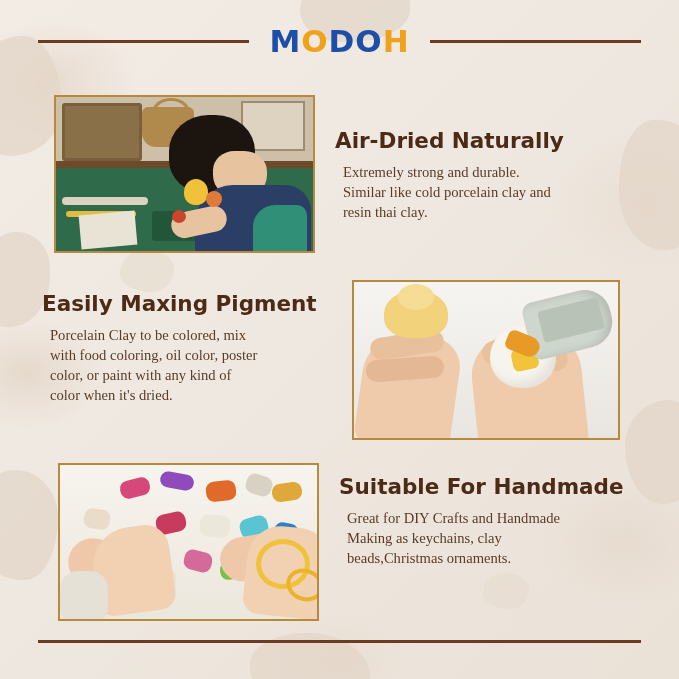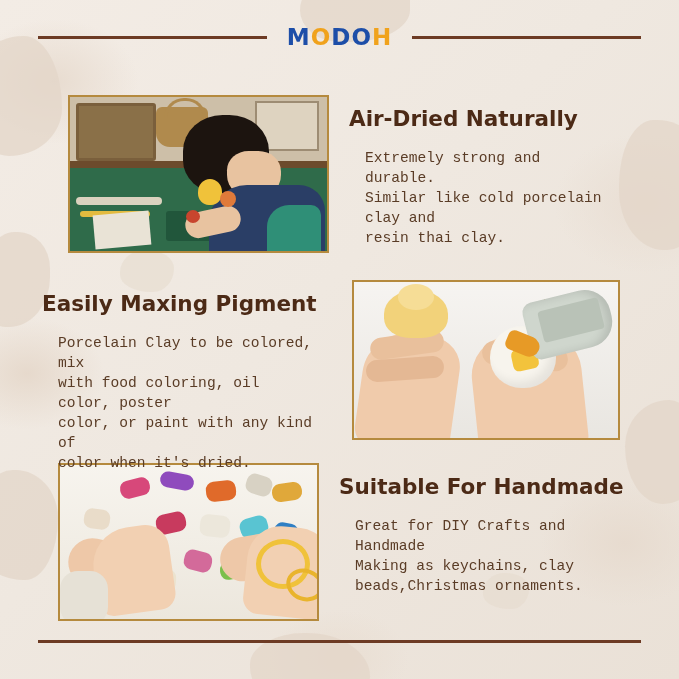--- a/index.html
+++ b/index.html
@@ -58,21 +58,21 @@
   }
   .rule {
     flex: 1 1 auto;
     height: 3px;
     background: #6d3b24;
   }
   .brand {
     flex: 0 0 auto;
     font-family: "DejaVu Sans", sans-serif;
     font-weight: 700;
-    font-size: 23px;
+    font-size: 31px;
     letter-spacing: 1px;
     white-space: nowrap;
     line-height: 1;
     padding: 0 6px;
   }
   .brand .l1 { color: #1d4ea8; }
   .brand .l2 { color: #f0a21c; }
   .brand .l3 { color: #1d4ea8; }
   .brand .l4 { color: #1d4ea8; }
   .brand .l5 { color: #f0a21c; }
@@ -85,21 +85,21 @@
     height: 3px;
     background: #6d3b24;
   }
 
   
   .section {
     position: absolute;
     display: flex;
     align-items: flex-start;
   }
-  .sec1 { left: 68px; top: 95px;  width: 566px; }
+  .sec1 { left: 54px; top: 95px;  width: 566px; align-items: center; }
   .sec2 { left: 42px; top: 280px; width: 578px; }
   .sec3 { left: 58px; top: 463px; width: 566px; }
 
   .photo {
     position: relative;
     flex: 0 0 auto;
     width: 261px;
     height: 158px;
     border: 2px solid #b58a3e;
     box-sizing: border-box;
@@ -117,25 +117,25 @@
 
   .title {
     font-family: "DejaVu Sans", sans-serif;
     font-weight: 700;
     font-size: 21.5px;
     color: #4c2a16;
     margin: 0 0 6px 0;
     line-height: 1.15;
   }
   .body {
-    font-family: Liberation Mono, monospace;
+    font-family: Liberation Serif, serif;
     font-size: 14.6px;
     color: #5a3c26;
     line-height: 1.38;
-    margin: 16px;
+    margin: 8px;
     white-space: pre-line;
   }
 
   
   .p1 { background: linear-gradient(#cfc4b2, #b9ac97); }
   .p1 .wall { position:absolute; left:0; top:0; width:100%; height:48%; background:#cdbfa8; }
   .p1 .shelfbox { position:absolute; left:6px; top:6px; width:74px; height:52px; background:#8a7048; border:3px solid #7a5f3c; border-radius:3px; }
   .p1 .basket { position:absolute; left:86px; top:10px; width:52px; height:40px; background:#b08a4d; border-radius:6px 6px 14px 14px; }
   .p1 .basket:after { content:""; position:absolute; left:8px; top:-9px; width:36px; height:18px; border:3px solid #b08a4d; border-bottom:none; border-radius:20px 20px 0 0; }
   .p1 .window { position:absolute; right:8px; top:4px; width:60px; height:46px; background:#ded3c0; border:2px solid #9d8c73; }

